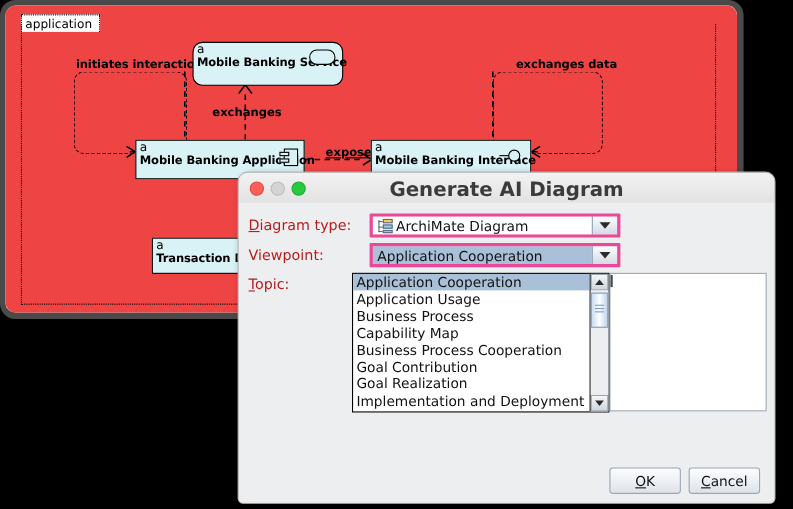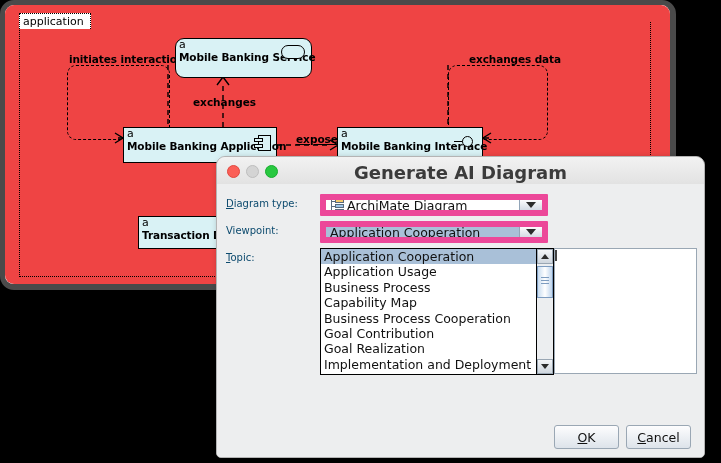--- a/index.html
+++ b/index.html
@@ -111,30 +111,30 @@
   #dlg-title{
     position:absolute;left:0;right:0;top:5px;text-align:center;
     font-size:18px;font-weight:bold;color:#3b3b3b;
   }
   .tl{position:absolute;top:8px;width:11px;height:11px;border-radius:50%;}
   #tl-close{left:10px;background:#fb5f57;border:1px solid #e0483f;}
   #tl-min{left:29px;background:#d4d4d4;border:1px solid #bdbdbd;}
   #tl-max{left:48px;background:#28c840;border:1px solid #18ad2f;}
   #dlg-body{position:absolute;left:0;top:27px;right:0;bottom:0;background:#edeeef;}
   .dlg-label{
-    position:absolute;font-size:10px;color:#0c4a6e;white-space:nowrap;
+    position:absolute;font-size:13px;color:#b91c1c;white-space:nowrap;
   }
   .dlg-label u{text-decoration:underline;}
   #lbl-type{left:9px;top:14px;}
   #lbl-viewpoint{left:9px;top:41px;}
   #lbl-topic{left:9px;top:68px;}
   
   .combo{
-    position:absolute;height:22px;border:6px solid #ec4899;box-sizing:border-box;
-    display:flex;align-items:stretch;border-radius:1px;
+    position:absolute;height:22px;border:3px solid #ec4899;box-sizing:border-box;
+    display:flex;align-items:stretch;border-radius:1px;margin-left:16px;
   }
   .combo .field{
     flex:1;display:flex;align-items:center;padding-left:4px;
     font-size:12.5px;color:#111;overflow:hidden;white-space:nowrap;
   }
   .combo .arrow{
     width:22px;display:flex;align-items:center;justify-content:center;
     border-left:1px solid #92a5b8;
     background:linear-gradient(to bottom,#fcfcfd,#d4dbe4);
   }

